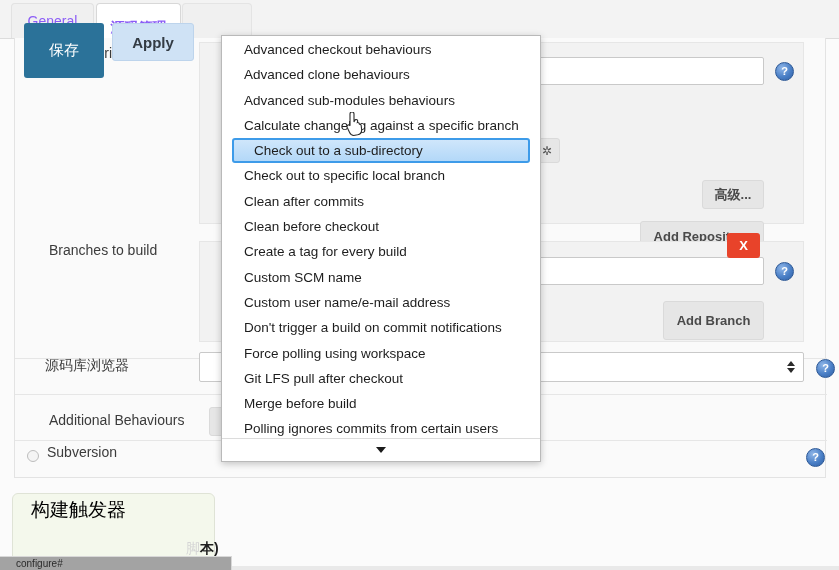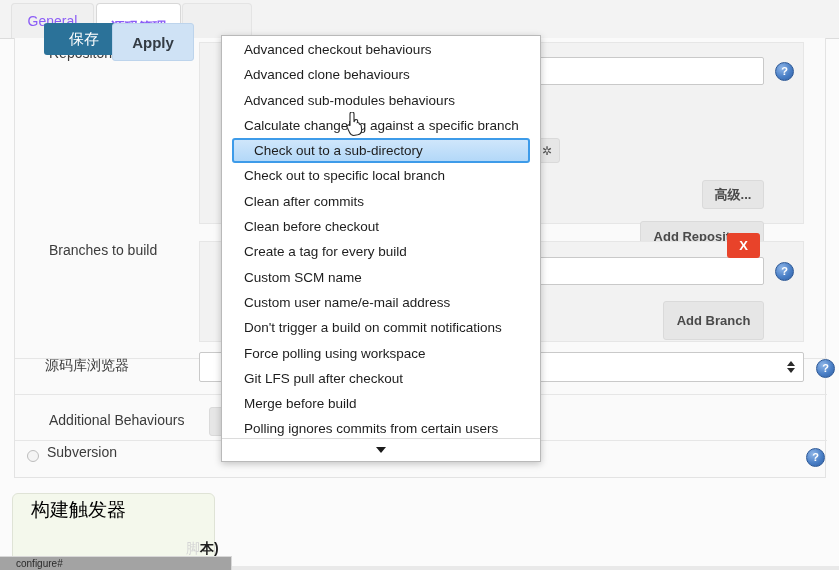--- a/index.html
+++ b/index.html
@@ -249,28 +249,27 @@
     z-index: 20;
   }
   .bt-title {
     position: absolute; left: 18px; top: 3px;
     font-size: 19px;
     color: #000000;
     white-space: nowrap;
   }
   .savebtn {
     position: absolute; left: 24px; top: 23px;
-    width: 80px; height: 32px;
+    width: 80px; height: 55px;
     background: #2b7299;
     border-radius: 3px;
     color: #ffffff;
     font-size: 15px;
     display: flex; align-items: center; justify-content: center;
     z-index: 22;
-    margin-left: 20px;
   }
   .applybtn {
     position: absolute; left: 112px; top: 23px;
     width: 82px; height: 38px;
     background: #cfe2f5;
     border: 1px solid #bdd4ec;
     border-radius: 3px;
     color: #333b44;
     font-size: 15px;
     font-weight: bold;

